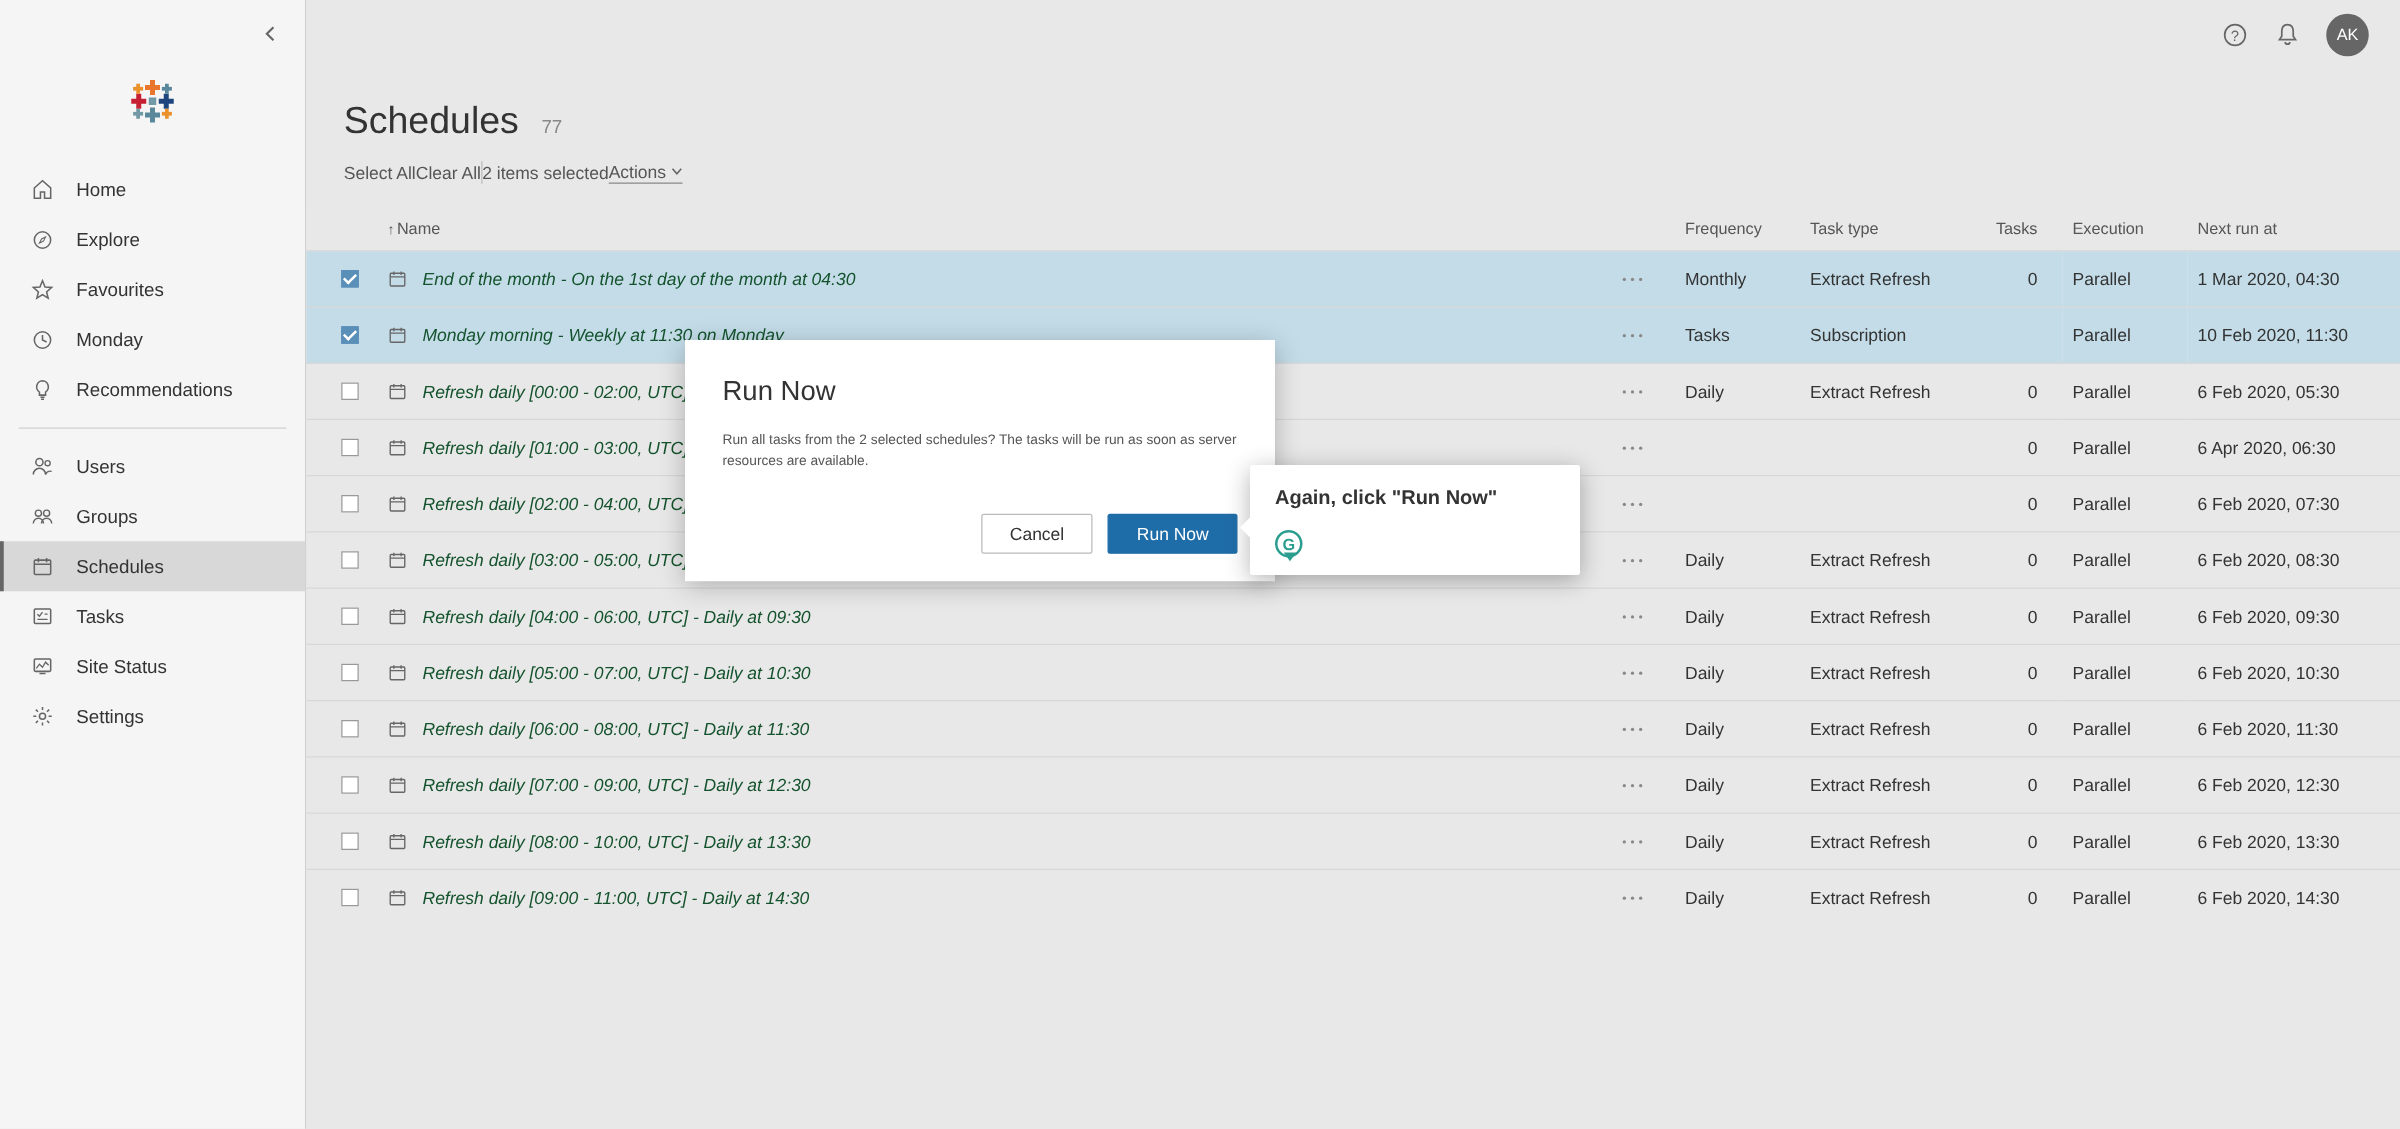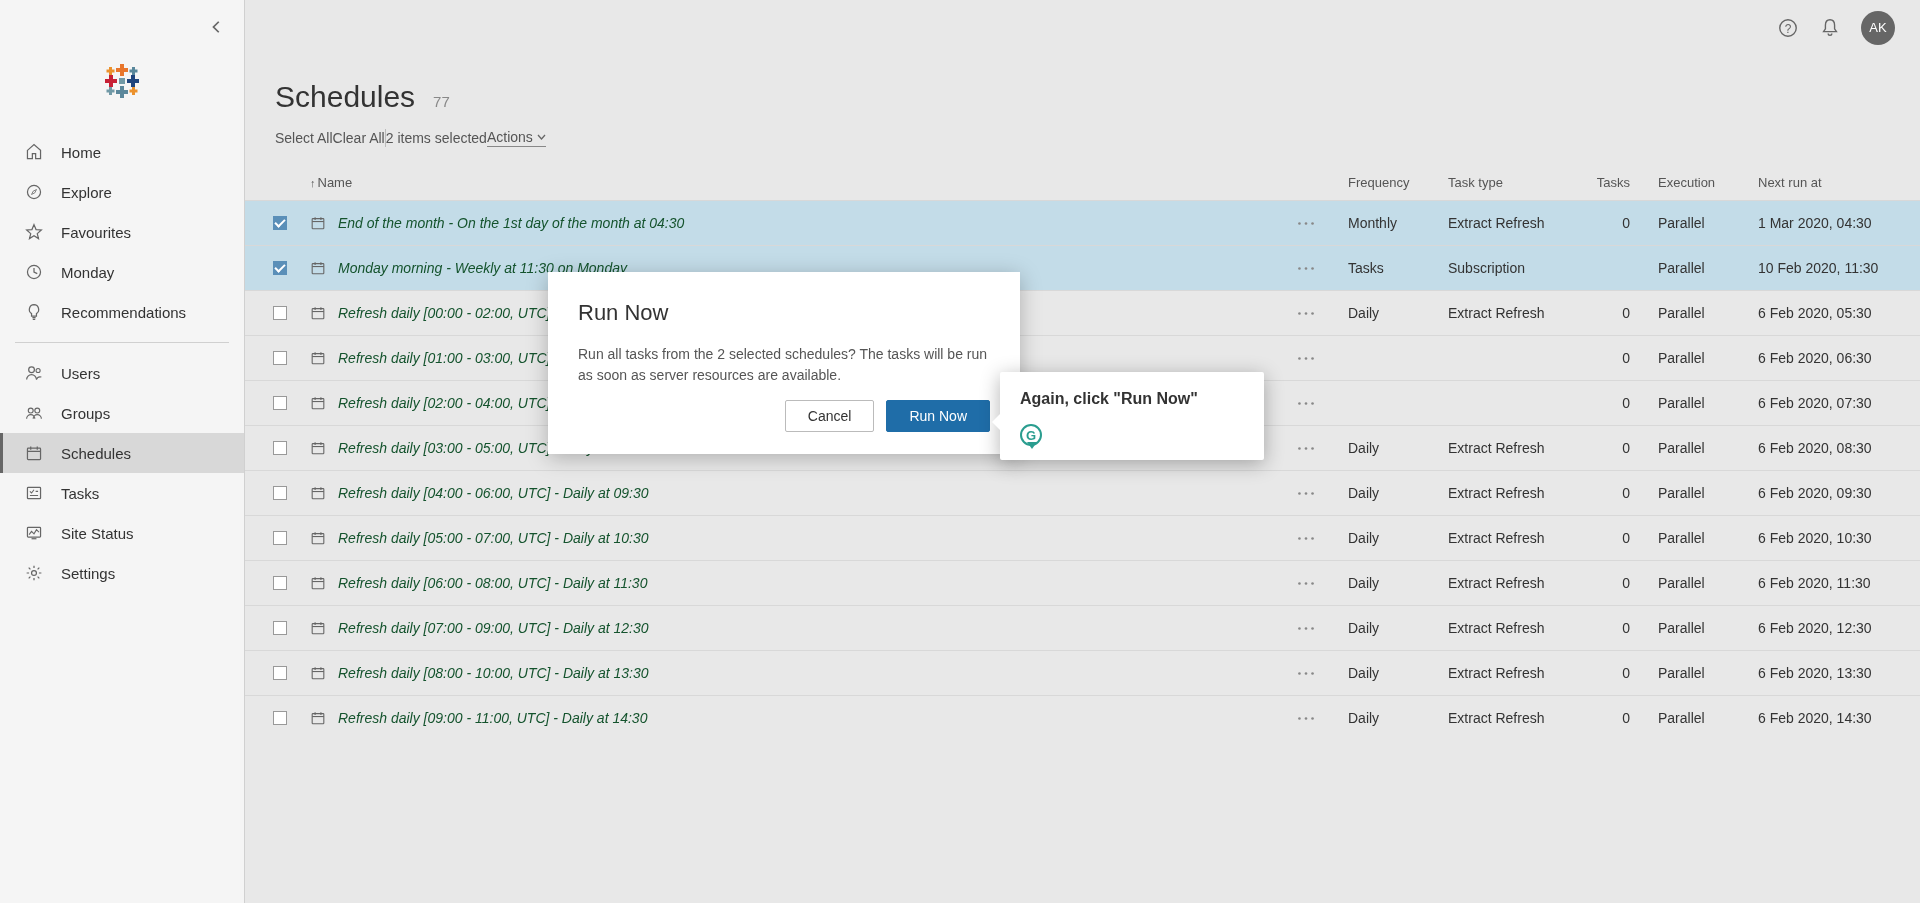--- a/index.html
+++ b/index.html
@@ -56,21 +56,21 @@
   .name-cell .link { color: #14532d; cursor: pointer; font-style: italic; }
   .cal-icon { width: 16px; height: 16px; flex-shrink: 0; }
   .more-icon { width: 22px; height: 22px; margin-left: auto; margin-right: 15px; cursor: pointer; display: flex; align-items: center; justify-content: center; }
   .checkbox { width: 14px; height: 14px; border: 1px solid #999; background: #fff; display: flex; align-items: center; justify-content: center; cursor: pointer; }
   .checkbox.checked { background: #5a8fb8; border-color: #5a8fb8; }
   .checkbox.checked::after { content: ""; width: 4px; height: 8px; border: solid #fff; border-width: 0 2px 2px 0; transform: rotate(45deg); margin-top: -2px; }
 
   
   .modal { position: absolute; left: 548px; top: 272px; width: 472px; background: #fff; box-shadow: 0 4px 20px rgba(0,0,0,0.25); padding: 28px 30px 22px; }
   .modal-title { font-size: 22px; font-weight: 400; color: #333; margin-bottom: 18px; }
-  .modal-text { font-size: 14px; color: #555; line-height: 1.5; margin-bottom: 14px; }
+  .modal-text { font-size: 11px; color: #555; line-height: 1.5; margin-bottom: 34px; }
   .modal-buttons { display: flex; justify-content: flex-end; gap: 12px; }
   .btn { padding: 7px 22px; font-size: 14px; border-radius: 2px; cursor: pointer; border: 1px solid #bbb; }
   .btn-secondary { background: #fff; color: #333; }
   .btn-primary { background: #1f6da8; color: #fff; border-color: #1f6da8; }
 
   
   .tooltip { position: absolute; left: 1000px; top: 372px; width: 264px; background: #fff; box-shadow: 0 4px 20px rgba(0,0,0,0.3); padding: 18px 20px 14px; border-radius: 2px; }
   .tooltip::before { content: ""; position: absolute; left: -8px; top: 42px; width: 0; height: 0; border-top: 8px solid transparent; border-bottom: 8px solid transparent; border-right: 8px solid #fff; }
   .tooltip-text { font-size: 16px; font-weight: 600; color: #333; margin-bottom: 16px; }
   .tooltip-brand { width: 22px; height: 22px; border-radius: 50%; border: 2px solid #2a9d8f; display: flex; align-items: center; justify-content: center; color: #2a9d8f; font-weight: 700; font-size: 13px; position: relative; }
@@ -340,21 +340,21 @@
                     <circle cx="11" cy="3" r="1.6" fill="#888"></circle>
                     <circle cx="19" cy="3" r="1.6" fill="#888"></circle>
                   </svg>
                 </div>
       </div>
     </td>
     <td></td>
     <td></td>
     <td class="col-tasks">0</td>
     <td>Parallel</td>
-    <td>6 Feb 2020, 06:30</td>
+    <td>6 Apr 2020, 06:30</td>
   </tr>
           <tr>
     <td class="col-check">
               <div class="checkbox"></div>
             </td>
     <td class="col-name">
       <div class="name-cell">
         <svg class="cal-icon" viewBox="0 0 22 22">
                   <rect x="3" y="5" width="16" height="14" rx="1" stroke="#666" stroke-width="1.5" fill="none"></rect>
                   <line x1="3" y1="9" x2="19" y2="9" stroke="#666" stroke-width="1.5"></line>

